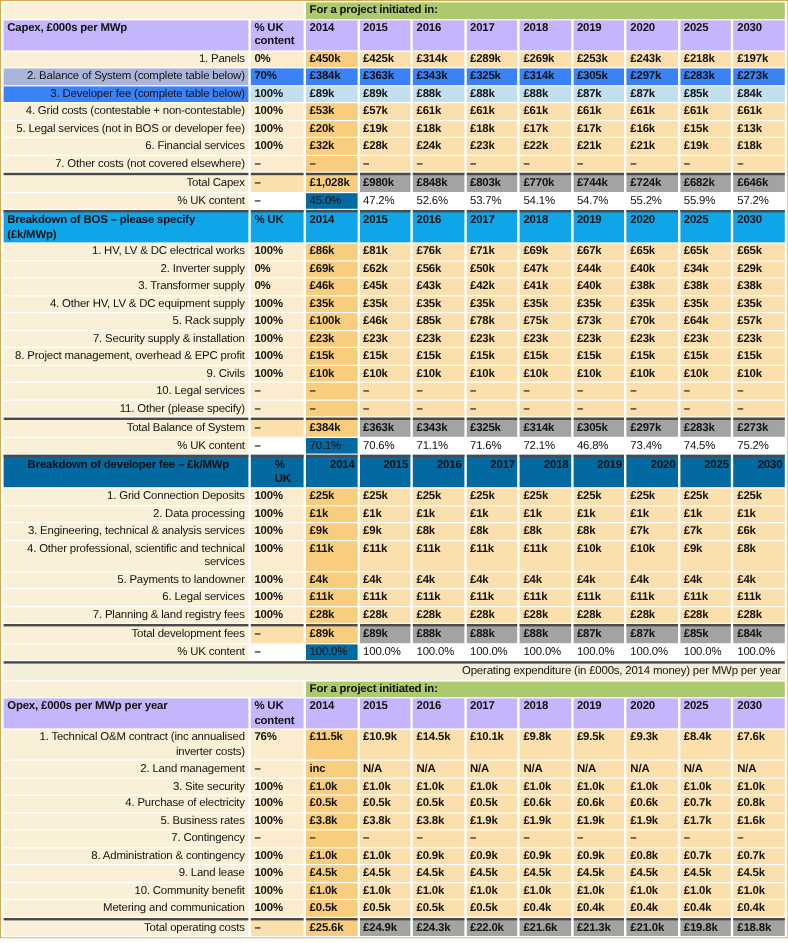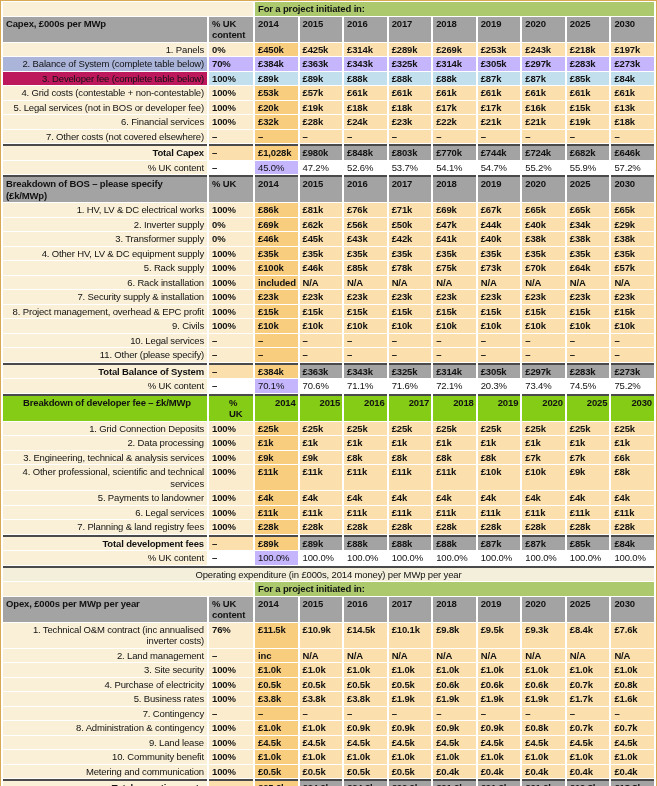--- a/index.html
+++ b/index.html
@@ -3,44 +3,44 @@
 <meta charset="utf-8">
 <style>
   html,body{margin:0;padding:0;background:#ffffff;}
   body{width:657px;font-family:"Liberation Sans","DejaVu Sans",sans-serif;}
   .wrap{border:1px solid #d9a853;background:#ffffff;}
   table{width:655px;table-layout:fixed;border-collapse:separate;border-spacing:2px 1px;background:#ffffff;}
   td{font-size:9.5px;line-height:11.5px;padding:1px 3px;color:#121212;vertical-align:top;letter-spacing:-0.15px;overflow:hidden;}
   
   td.band-left{background:#faf0d8;}
   td.band-green{background:#adc96e;font-weight:bold;}
-  td.banner{background:#f4efdb;text-align:center;}
+  td.banner{background:#f4efdb;text-align:right;}
   
   tr.hdr td{font-weight:bold;}
-  tr.hg td{background:#a3a3a3;}
-  tr.hp td{background:#a3a3a3;}
-  tr.hb td{background:#84cc16;padding-left:20px;}
+  tr.hg td{background:#c4b5fd;}
+  tr.hp td{background:#0ea5e9;}
+  tr.hb td{background:#0369a1;padding-left:20px;}
   
   td.l{background:#faf0d8;text-align:right;}
   td.u{background:#faeccd;font-weight:bold;}
   td.v{background:#fbdfac;font-weight:bold;}
   td.y14{background:#f9cd7e;}
   tr.peri td.l{background:#abb5d9;}
-  tr.peri td.u, tr.peri td.v{background:#c4b5fd;}
-  tr.blue td.l{background:#be185d;}
+  tr.peri td.u, tr.peri td.v{background:#3b82f6;}
+  tr.blue td.l{background:#3b82f6;}
   tr.blue td.u, tr.blue td.v{background:#c2dfee;}
   
-  tr.total td.l{font-weight:bold;margin-left:40px;}
+  tr.total td.l{font-weight:normal;margin-left:40px;}
   tr.total td.u{background:#fbdfac;}
   tr.total td.v{background:#a3a3a3;}
   tr.total td.y14{background:#f9cd7e;margin-top:24px;}
   
   tr.ukpct td.u{background:#ffffff;}
   tr.ukpct td.v{background:#ffffff;font-weight:normal;}
-  tr.ukpct td.y14{background:#c4b5fd;margin-left:24px;}
+  tr.ukpct td.y14{background:#0369a1;margin-left:24px;}
   
   tr.divider td{border-top:2px solid #4a4a4a;}
 </style>
 </head>
 <body>
 
 <div class="wrap">
   <table>
     <colgroup>
       <col style="width:204px">
@@ -262,33 +262,20 @@
           <td class="v">£46k</td>
           <td class="v">£85k</td>
           <td class="v">£78k</td>
           <td class="v">£75k</td>
           <td class="v">£73k</td>
           <td class="v">£70k</td>
           <td class="v">£64k</td>
           <td class="v">£57k</td>
         </tr>
         <tr>
-          <td class="l">6. Rack installation</td>
-          <td class="u">100%</td>
-          <td class="v y14">included</td>
-          <td class="v">N/A</td>
-          <td class="v">N/A</td>
-          <td class="v">N/A</td>
-          <td class="v">N/A</td>
-          <td class="v">N/A</td>
-          <td class="v">N/A</td>
-          <td class="v">N/A</td>
-          <td class="v">N/A</td>
-        </tr>
-        <tr>
           <td class="l">7. Security supply &amp; installation</td>
           <td class="u">100%</td>
           <td class="v y14">£23k</td>
           <td class="v">£23k</td>
           <td class="v">£23k</td>
           <td class="v">£23k</td>
           <td class="v">£23k</td>
           <td class="v">£23k</td>
           <td class="v">£23k</td>
           <td class="v">£23k</td>
@@ -360,21 +347,21 @@
           <td class="v">£273k</td>
         </tr>
         <tr class="ukpct">
           <td class="l">% UK content</td>
           <td class="u">–</td>
           <td class="v y14">70.1%</td>
           <td class="v">70.6%</td>
           <td class="v">71.1%</td>
           <td class="v">71.6%</td>
           <td class="v">72.1%</td>
-          <td class="v">20.3%</td>
+          <td class="v">46.8%</td>
           <td class="v">73.4%</td>
           <td class="v">74.5%</td>
           <td class="v">75.2%</td>
         </tr>
         <tr class="hdr hb divider">
           <td class="h-label">Breakdown of developer fee – £k/MWp</td>
           <td class="h-uk">% UK</td>
           <td class="h-year">2014</td>
           <td class="h-year">2015</td>
           <td class="h-year">2016</td>

